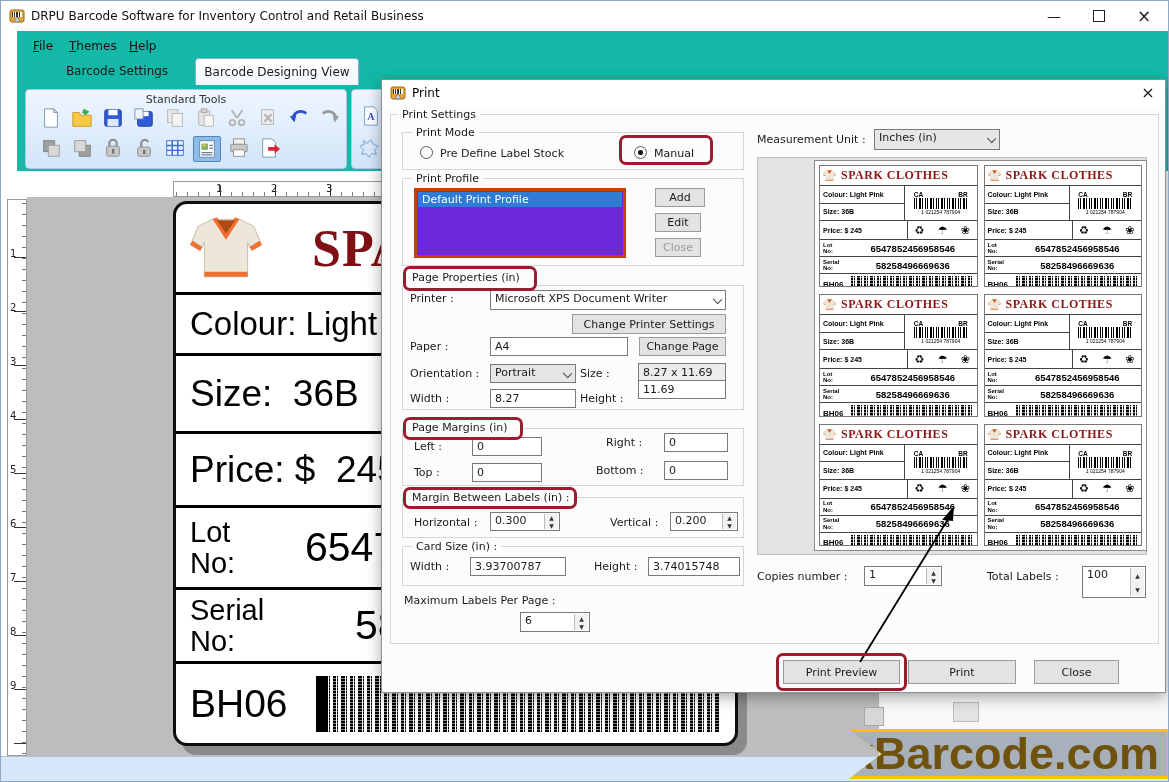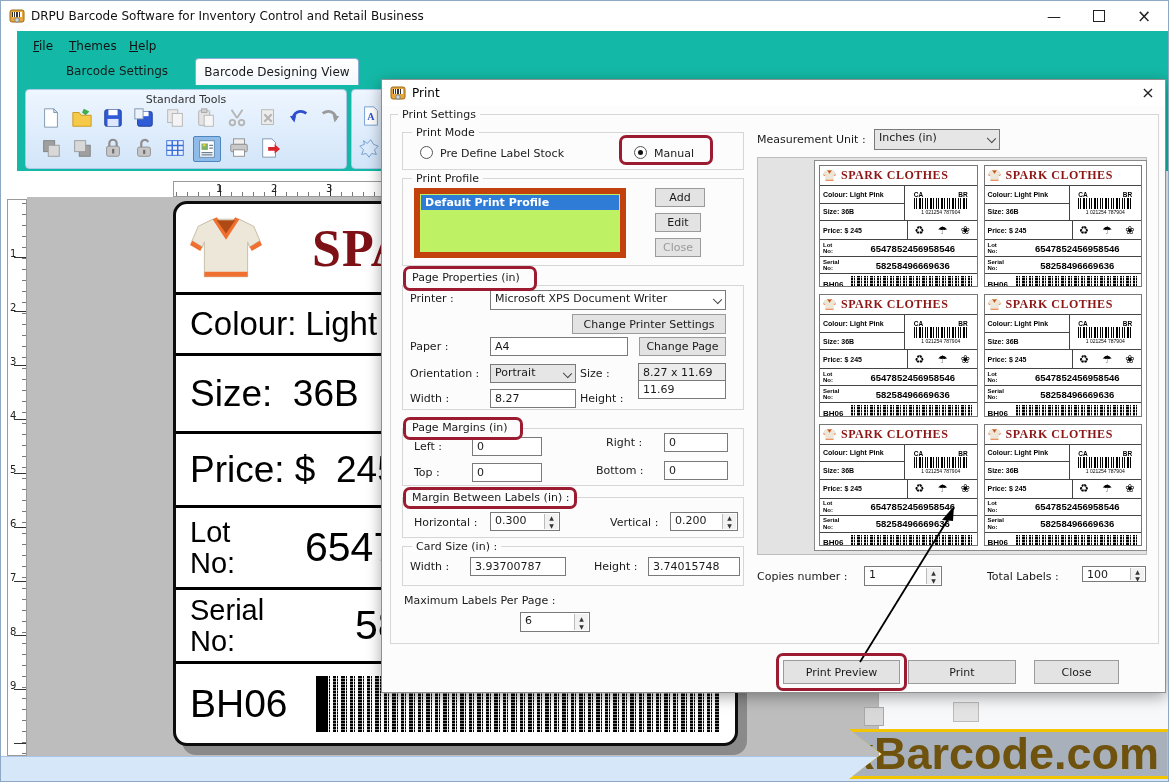--- a/index.html
+++ b/index.html
@@ -67,21 +67,21 @@
   .btn{background:#e3e3e3;border:1px solid #9b9b9b;text-align:center;font-size:11px;display:flex;align-items:center;justify-content:center;}
   .btn.disabled{color:#9a9a9a;}
   .combo{background:#fff;border:1px solid #7a7a7a;padding:1px 16px 1px 4px;font-size:11px;white-space:nowrap;overflow:hidden;}
   .combo.gray{background:#e6e6e6;}
   .combo .chev{position:absolute;right:4px;top:5px;width:6px;height:6px;border-right:1px solid #444;border-bottom:1px solid #444;transform:rotate(45deg) scale(1,0.9);}
   .spin{background:#fff;border:1px solid #7a7a7a;font-size:11px;padding:1px 16px 1px 4px;white-space:nowrap;}
   .spin .ud{position:absolute;right:1px;top:1px;bottom:1px;width:13px;border-left:1px solid #bbb;display:flex;flex-direction:column;align-items:center;justify-content:space-around;font-size:6px;color:#333;background:#f2f2f2;}
   .radio{width:13px;height:13px;border:1px solid #555;border-radius:50%;background:#fff;}
   .radio.checked::after{content:"";position:absolute;left:3px;top:3px;width:5px;height:5px;border-radius:50%;background:#111;}
   .callout{border:3px solid #9b1c31;border-radius:7px;z-index:9;pointer-events:none;}
-  .listbox{background:#bef264;border:6px solid #c2410c;font-weight:bold;}
+  .listbox{background:#6d28d9;border:3px solid #c2410c;}
   .listbox .sel{background:#2f7cd6;color:#fff;font-size:11px;padding:1px 4px;margin:1px;}
   
   .preview-panel{background:#e3e3e3;border:1px solid #bdbdbd;}
   .preview-page{background:#fff;border:1px solid #8a8a8a;display:grid;grid-template-columns:1fr 1fr;gap:7px 6px;padding:4px;}
   .mini{border:1px solid #777;background:#fff;display:flex;flex-direction:column;overflow:hidden;font-family:"Liberation Sans",sans-serif;color:#000;}
   .ml-head{height:19px;border-bottom:1px solid #444;display:flex;align-items:center;padding-left:3px;flex:0 0 auto;}
   .ml-brand{font-family:"Liberation Serif",serif;font-weight:bold;font-size:12px;color:#8c1616;margin-left:5px;letter-spacing:.5px;white-space:nowrap;}
   .ml-r1{height:34px;display:flex;flex:0 0 auto;}
   .ml-r1-left{width:84px;border-right:1px solid #444;display:flex;flex-direction:column;}
   .ml-cell{flex:1;display:flex;align-items:center;padding-left:3px;font-size:7px;font-weight:bold;white-space:nowrap;}
@@ -731,21 +731,21 @@
         </div>
       </div>
       </div>
 
     <span class="abs fld-label" style="left:375px;top:490px;">Copies number :</span>
     <div class="abs spin" style="left:482px;top:486px;width:78px;height:20px;"><span>1</span><span class="ud">
           <span>▲</span>
           <span>▼</span>
         </span></div>
     <span class="abs fld-label" style="left:605px;top:490px;">Total Labels :</span>
-    <div class="abs spin" style="left:700px;top:486px;width:64px;height:16px;"><span>100</span><span class="ud">
+    <div class="abs spin" style="left:700px;top:486px;width:64px;height:32px;"><span>100</span><span class="ud">
           <span>▲</span>
           <span>▼</span>
         </span></div>
 
     <div class="abs btn" style="left:401px;top:580px;width:117px;height:24px;">Print Preview</div>
     <div class="abs callout" style="left:394px;top:573px;width:131px;height:38px;"></div>
     <div class="abs btn" style="left:526px;top:580px;width:108px;height:24px;">Print</div>
     <div class="abs btn" style="left:652px;top:580px;width:85px;height:24px;">Close</div>
 
     <svg class="abs" style="left:440px;top:420px;z-index:8;pointer-events:none;" width="145" height="168">

